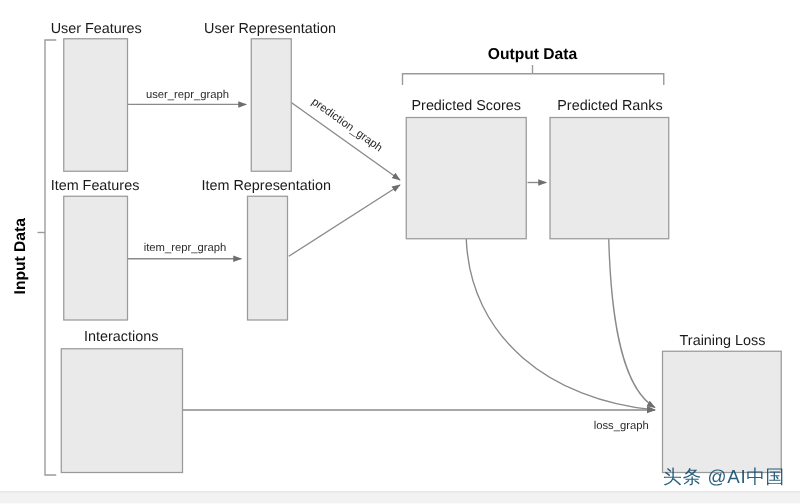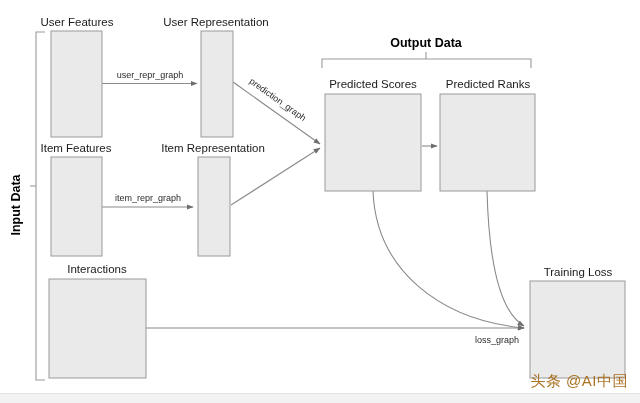--- a/index.html
+++ b/index.html
@@ -65,21 +65,21 @@
     width: 640px;
     height: 9px;
     background: #f2f2f2;
     border-top: 1px solid #e3e3e3;
   }
   .watermark {
     position: absolute;
     right: 12px;
     bottom: 12px;
     font-size: 15px;
-    color: #a16207;
+    color: #0c4a6e;
     font-family: "Liberation Sans", sans-serif;
     letter-spacing: 0.5px;
     opacity: 0.88;
     white-space: nowrap;
   }
 </style>
 </head>
 <body>
 
 <div id="canvas">

